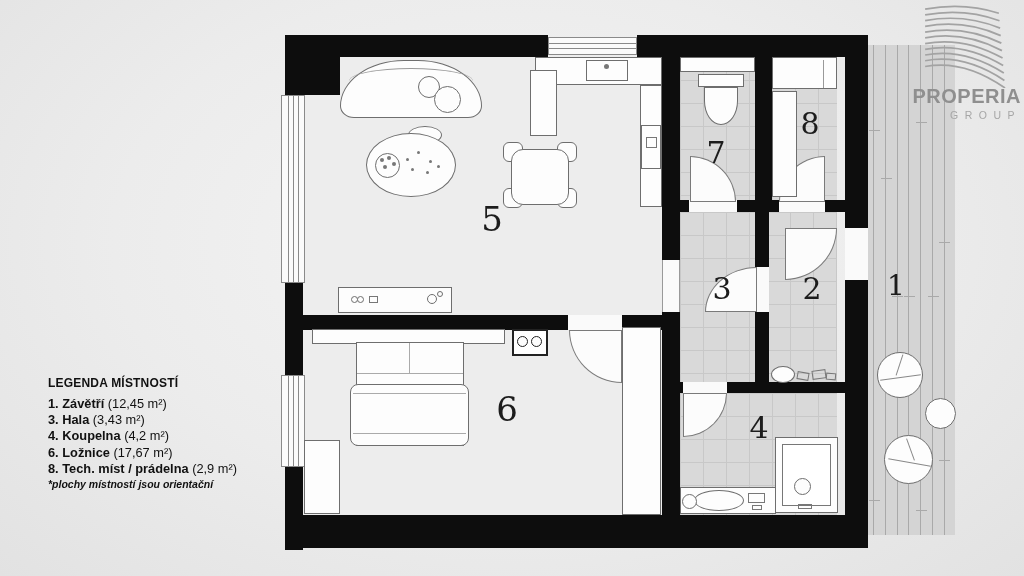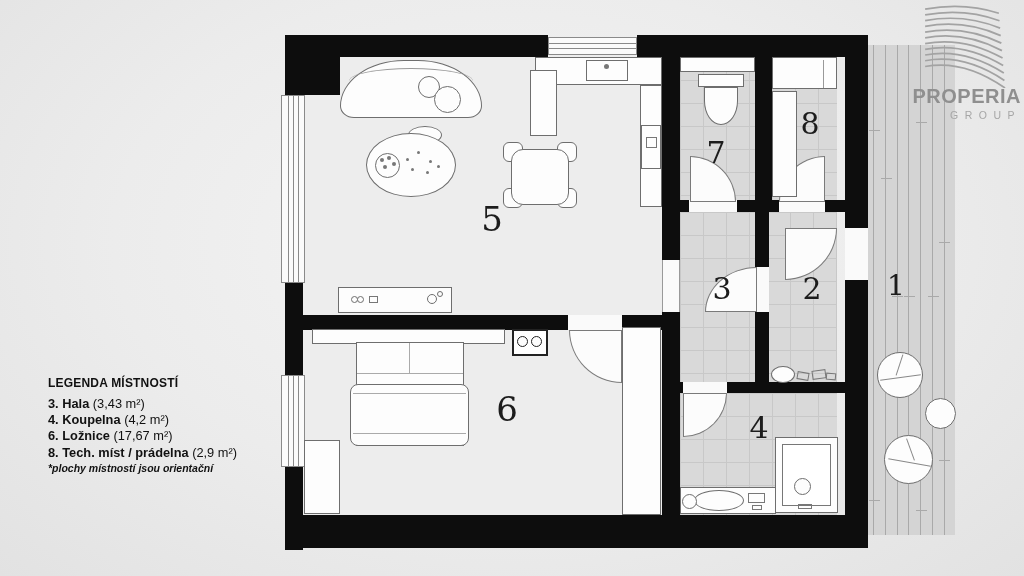--- a/index.html
+++ b/index.html
@@ -246,20 +246,21 @@
         <path d="M 14 55.4 Q 52 48.4 91.4 74.7"></path>
         <path d="M 14 61 Q 52 54 92 82"></path>
       </g>
     </svg>
     <div class="pname">PROPERIA</div>
     <div class="psub">GROUP</div>
   </div>
 
   <div id="legend">
     <div class="ltitle">LEGENDA MÍSTNOSTÍ</div>
+    <div class="lrow"><span class="lb">1.</span> <span class="lb">Závětří</span> <span>(12,45 m²)</span></div>
     <div class="lrow"><span class="lb">3.</span> <span class="lb">Hala</span> <span>(3,43 m²)</span></div>
     <div class="lrow"><span class="lb">4.</span> <span class="lb">Koupelna</span> <span>(4,2 m²)</span></div>
     <div class="lrow"><span class="lb">6.</span> <span class="lb">Ložnice</span> <span>(17,67 m²)</span></div>
     <div class="lrow"><span class="lb">8.</span> <span class="lb">Tech. míst / prádelna</span> <span>(2,9 m²)</span></div>
     <div class="lfoot">*plochy místností jsou orientační</div>
   </div>
 
 </div>
 
 </body></html>

